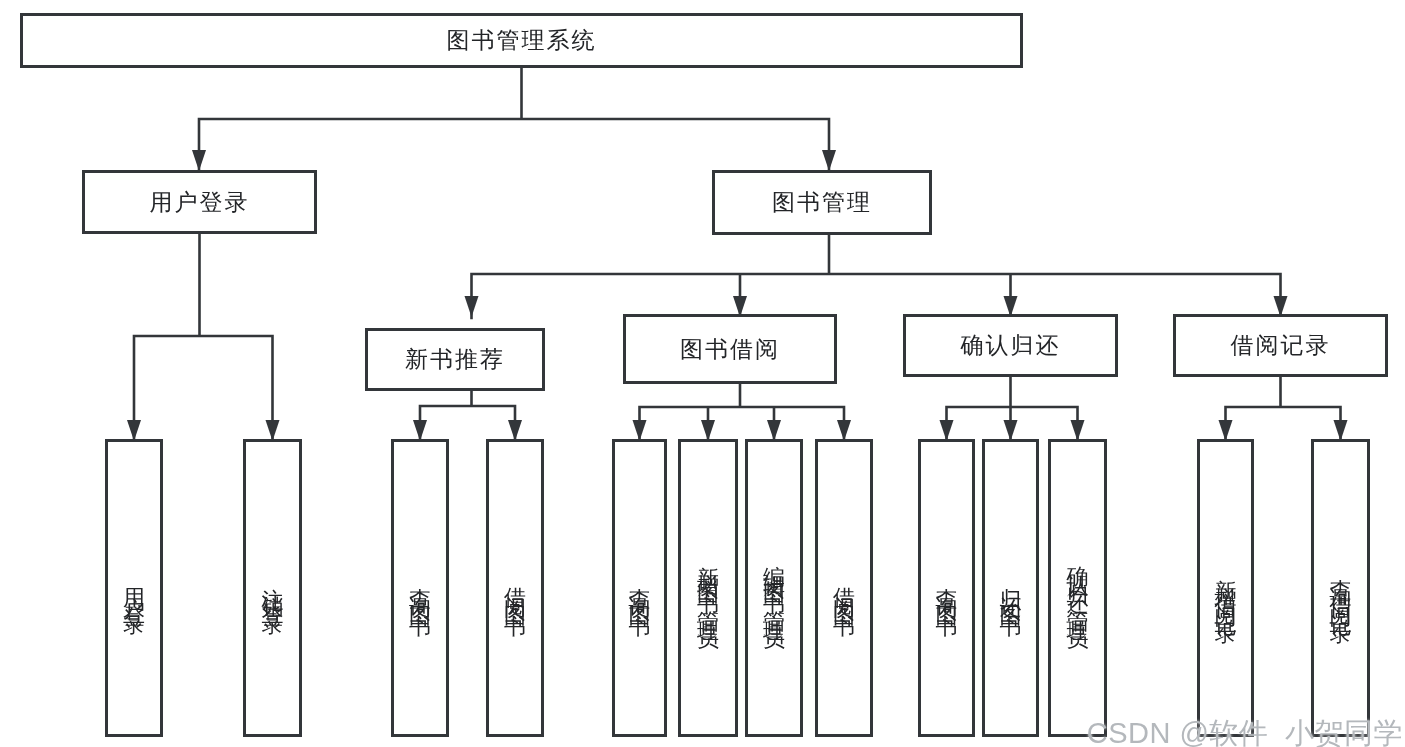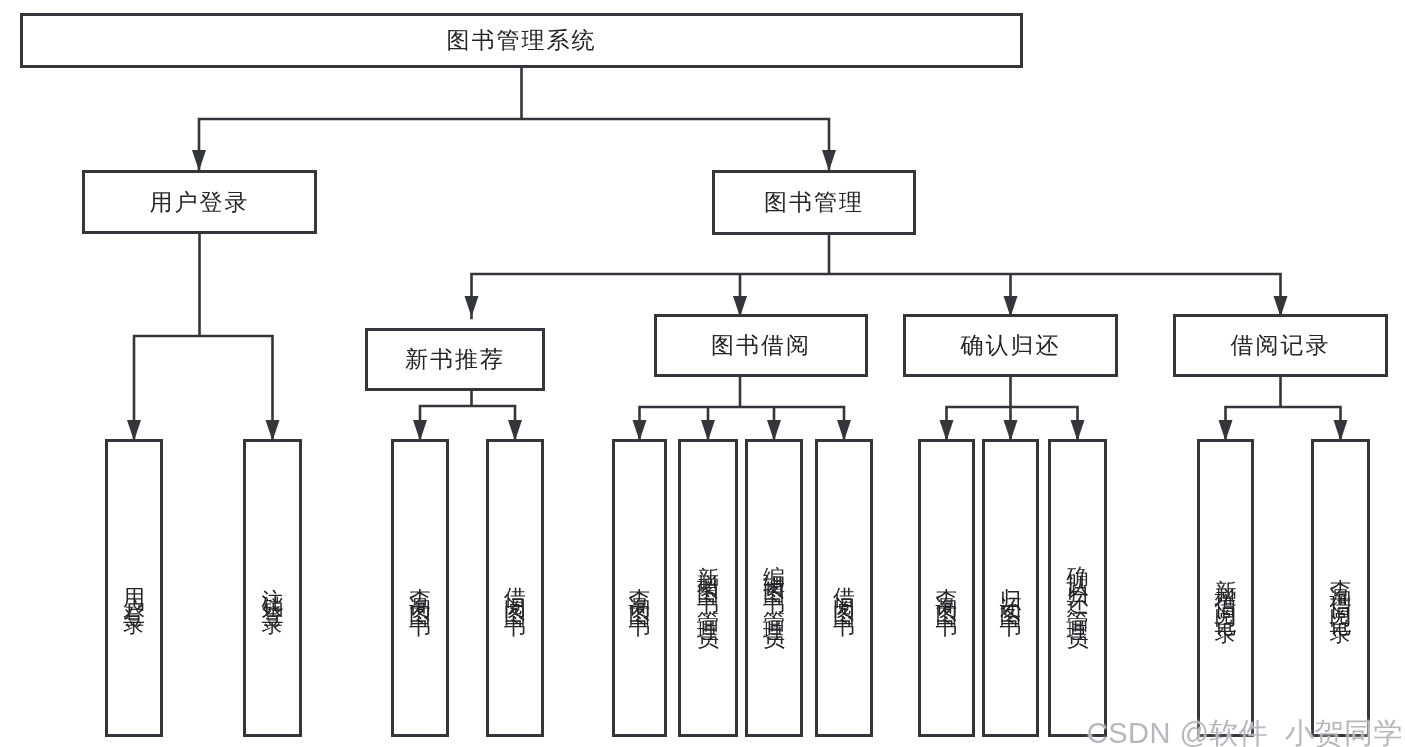--- a/index.html
+++ b/index.html
@@ -98,28 +98,28 @@
     </g>
   </svg>
 
   <div class="node h" style="left:20px;top:13px;width:1003px;height:55px">
     <span>图书管理系统</span>
   </div>
 
   <div class="node h" style="left:82px;top:170px;width:235px;height:64px">
     <span>用户登录</span>
   </div>
-  <div class="node h" style="left:712px;top:170px;width:204px;height:65px">
+  <div class="node h" style="left:712px;top:170px;width:220px;height:65px">
     <span>图书管理</span>
   </div>
 
   <div class="node h" style="left:365px;top:328px;width:180px;height:63px">
     <span>新书推荐</span>
   </div>
-  <div class="node h" style="left:654px;top:314px;width:214px;height:63px">
+  <div class="node h" style="left:623px;top:314px;width:214px;height:70px">
     <span>图书借阅</span>
   </div>
   <div class="node h" style="left:903px;top:314px;width:215px;height:63px">
     <span>确认归还</span>
   </div>
   <div class="node h" style="left:1173px;top:314px;width:215px;height:63px">
     <span>借阅记录</span>
   </div>
 
   <div class="node v" style="left:105px;top:439px;width:58px;height:298px">

